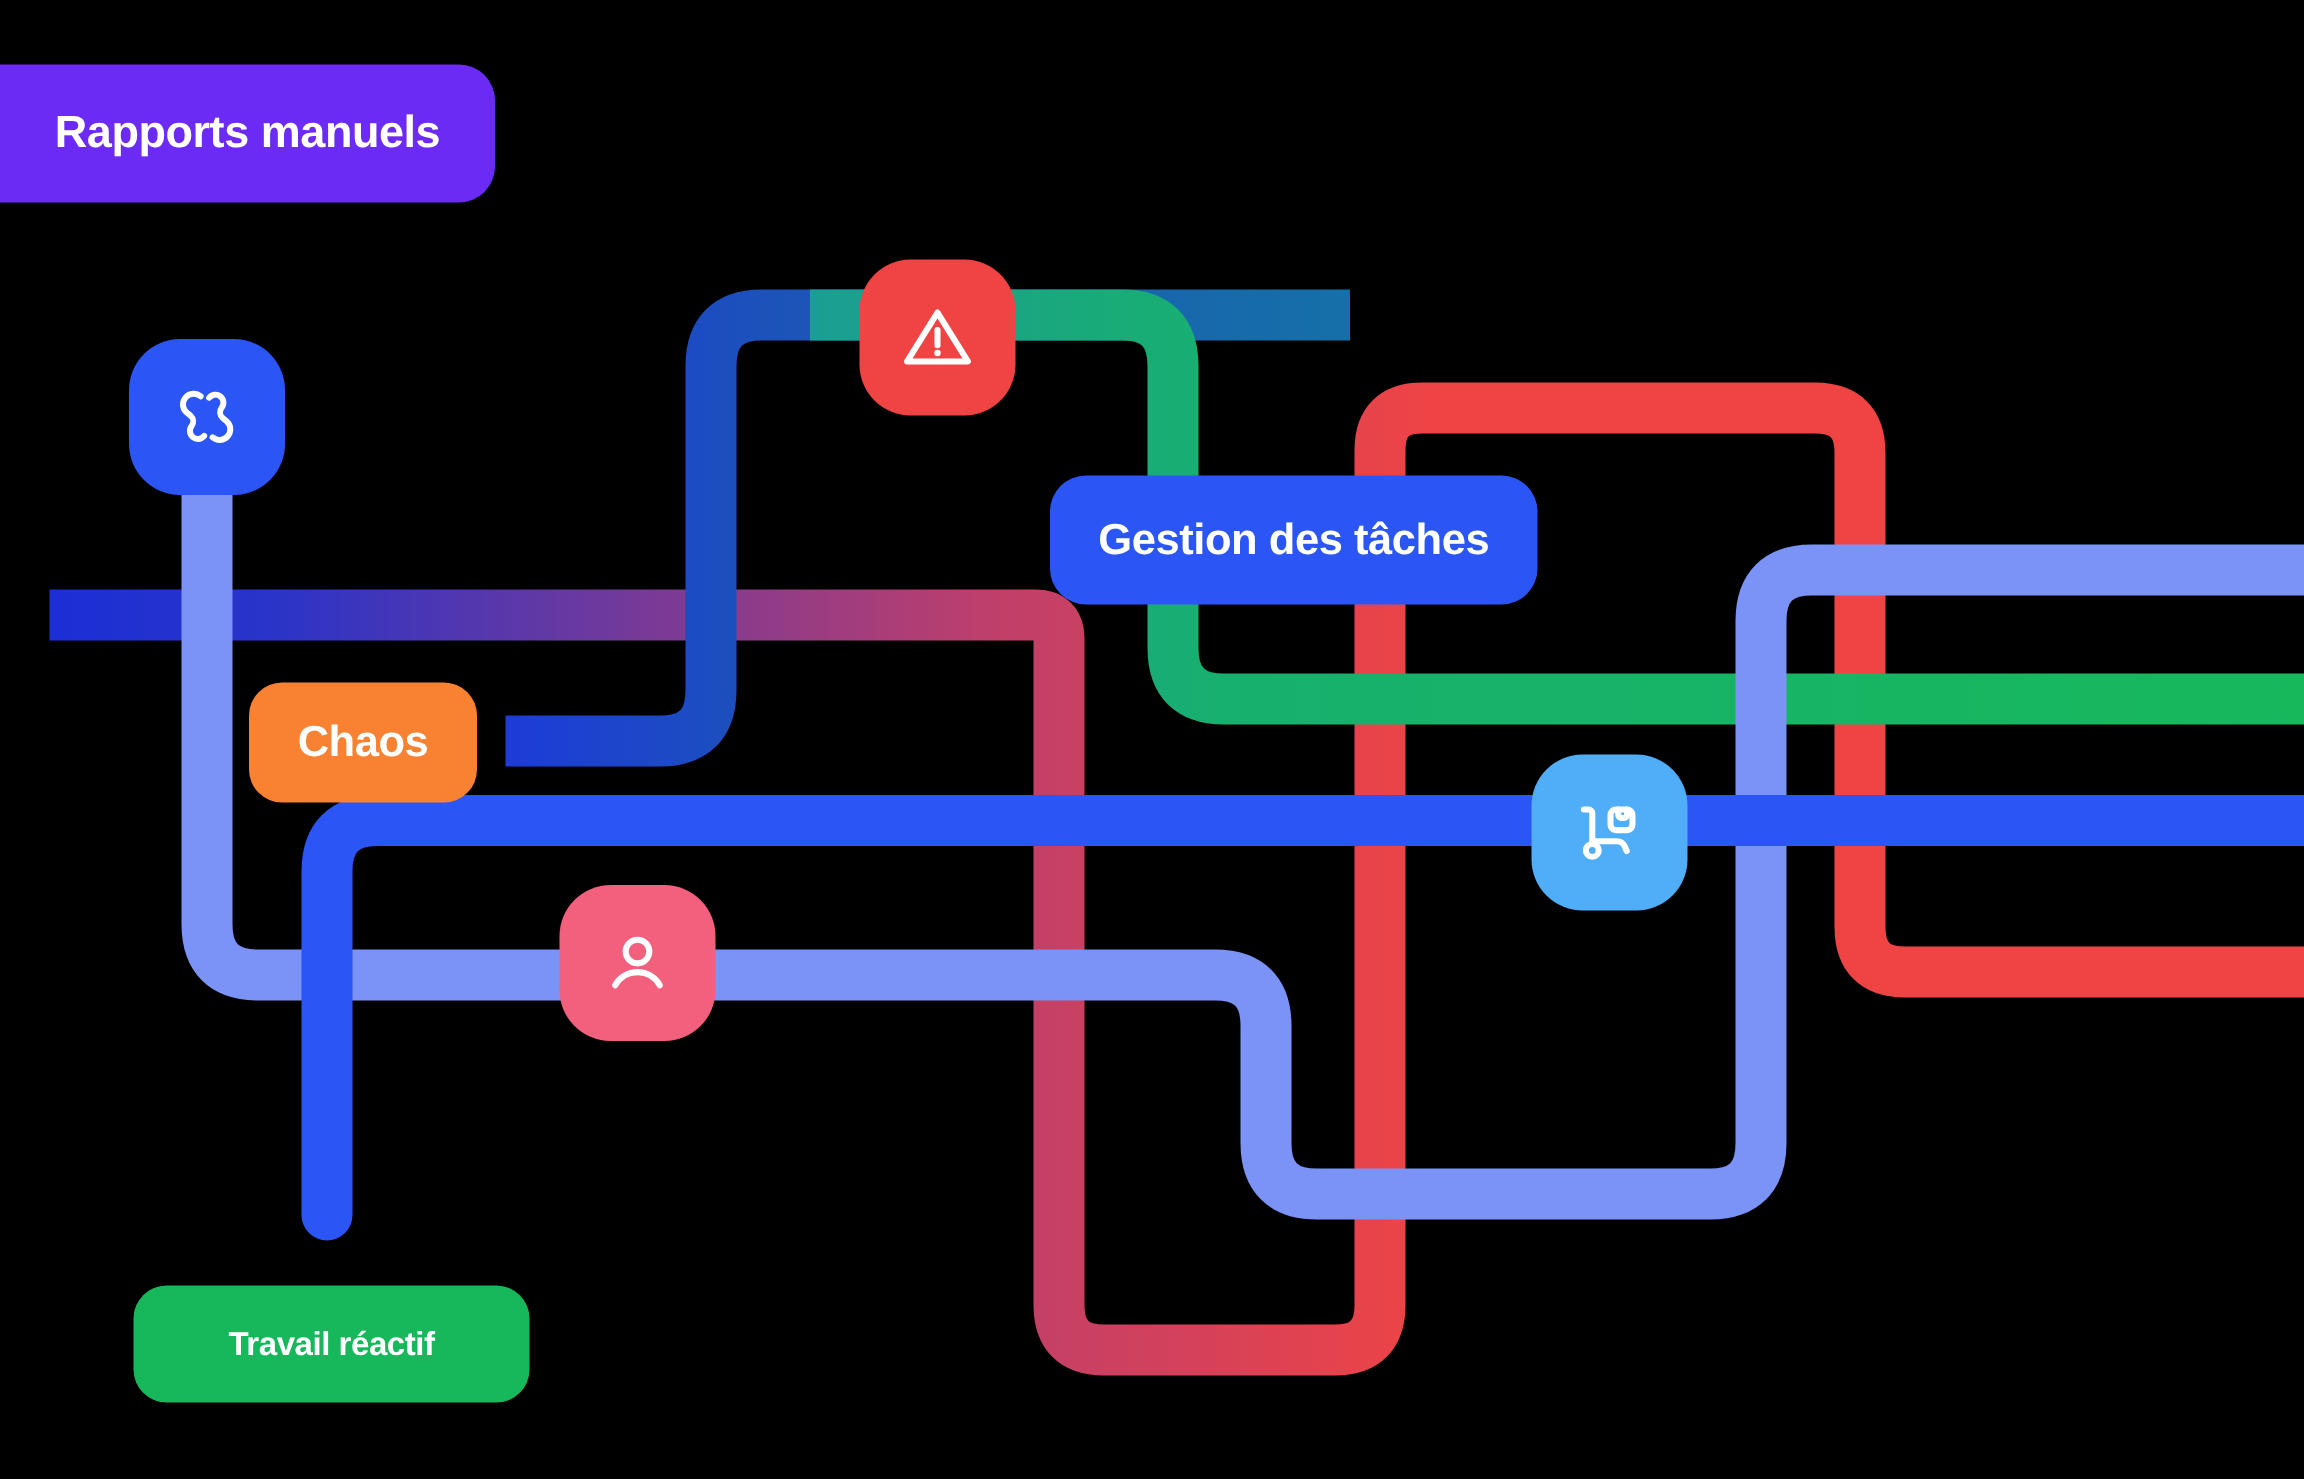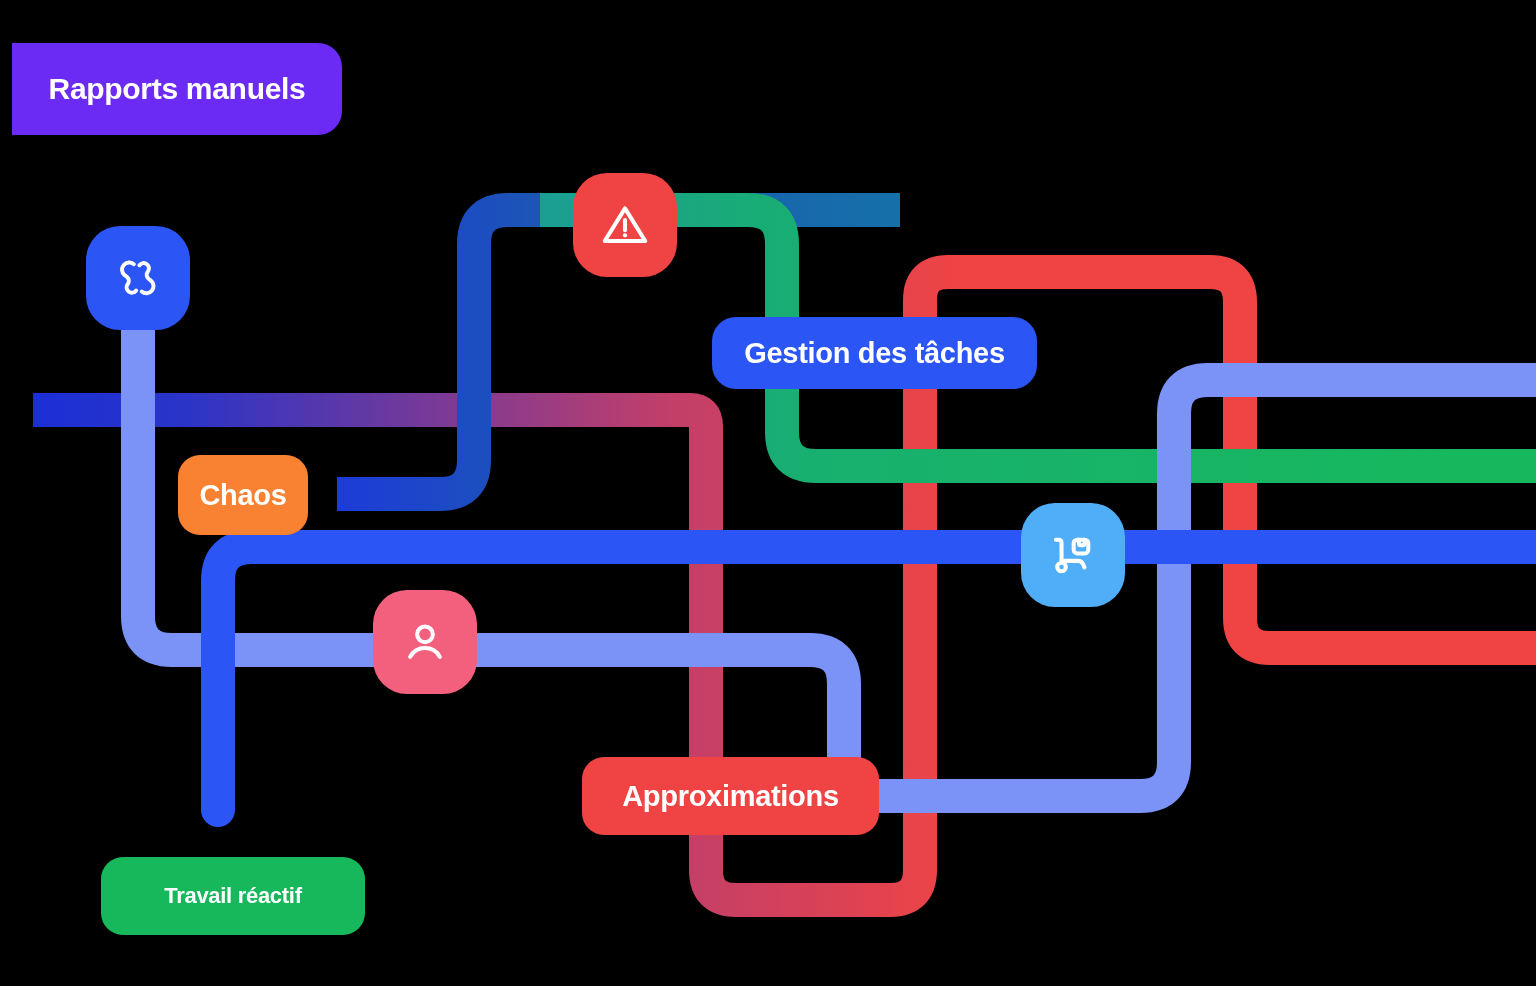--- a/index.html
+++ b/index.html
@@ -30,21 +30,20 @@
     position: absolute;
     display: flex;
     align-items: center;
     justify-content: center;
     border-radius: 22px;
     color: #ffffff;
     font-weight: 700;
     letter-spacing: -0.3px;
     white-space: nowrap;
     box-sizing: border-box;
-    margin-left: 12px;
   }
   .node-icon {
     position: absolute;
     display: flex;
     align-items: center;
     justify-content: center;
     box-sizing: border-box;
   }
   .node-icon svg { display: block; }
 </style>
@@ -88,31 +87,28 @@
 
     <path d="M 138 300 L 138 616 Q 138 650 172 650 L 810 650 Q 844 650 844 684 L 844 762 Q 844 796 878 796 L 1140 796 Q 1174 796 1174 762 L 1174 414 Q 1174 380 1208 380 L 1536 380" fill="none" stroke="#7B93F7" stroke-width="34" stroke-linecap="round" stroke-linejoin="round"></path>
 
     <path d="M 1536 547 L 252 547 Q 218 547 218 581 L 218 810" fill="none" stroke="#2B56F5" stroke-width="34" stroke-linecap="round" stroke-linejoin="round"></path>
   </svg>
 
   <div class="pill" style="left:0px; top:43px; width:330px; height:92px; background:#6B2BF5; font-size:30px; border-radius:0 24px 24px 0;">
     <span>Rapports manuels</span>
   </div>
 
-  <div class="pill" style="left:700px; top:317px; width:325px; height:72px; background:#2B56F5; font-size:29px; border-radius:24px;">
+  <div class="pill" style="left:700px; top:317px; width:325px; height:86px; background:#2B56F5; font-size:29px; border-radius:24px;">
     <span>Gestion des tâches</span>
   </div>
 
-  <div class="pill" style="left:166px; top:455px; width:130px; height:80px; background:#F98232; font-size:29px; border-radius:22px;">
+  <div class="pill" style="left:166px; top:455px; width:152px; height:80px; background:#F98232; font-size:29px; border-radius:22px;">
     <span>Chaos</span>
   </div>
 
-  <div class="pill" style="left:570px; top:757px; width:297px; height:78px; background:#F04444; font-size:29px; border-radius:22px;">
-    <span>Approximations</span>
-  </div>
 
   <div class="pill" style="left:89px; top:857px; width:264px; height:78px; background:#17B85C; font-size:22px; border-radius:22px;">
     <span>Travail réactif</span>
   </div>
 
   <div class="node-icon" style="left:86px; top:226px; width:104px; height:104px; background:#2B56F5; border-radius:34px;">
     <span>
       <svg width="56" height="56" viewBox="0 0 24 24" fill="none" stroke="#ffffff" stroke-width="1.7" stroke-linecap="round" stroke-linejoin="round">
         <path d="M10.2 6.1c-1.3-1.1-3.2-1-4.3.3-1.1 1.3-1 3.2.3 4.3l1.1.9
                  c.9.8 1 2.1.3 3-0.8 1-0.6 2.4.4 3.2 1 .8 2.4.6 3.2-.4"></path>

